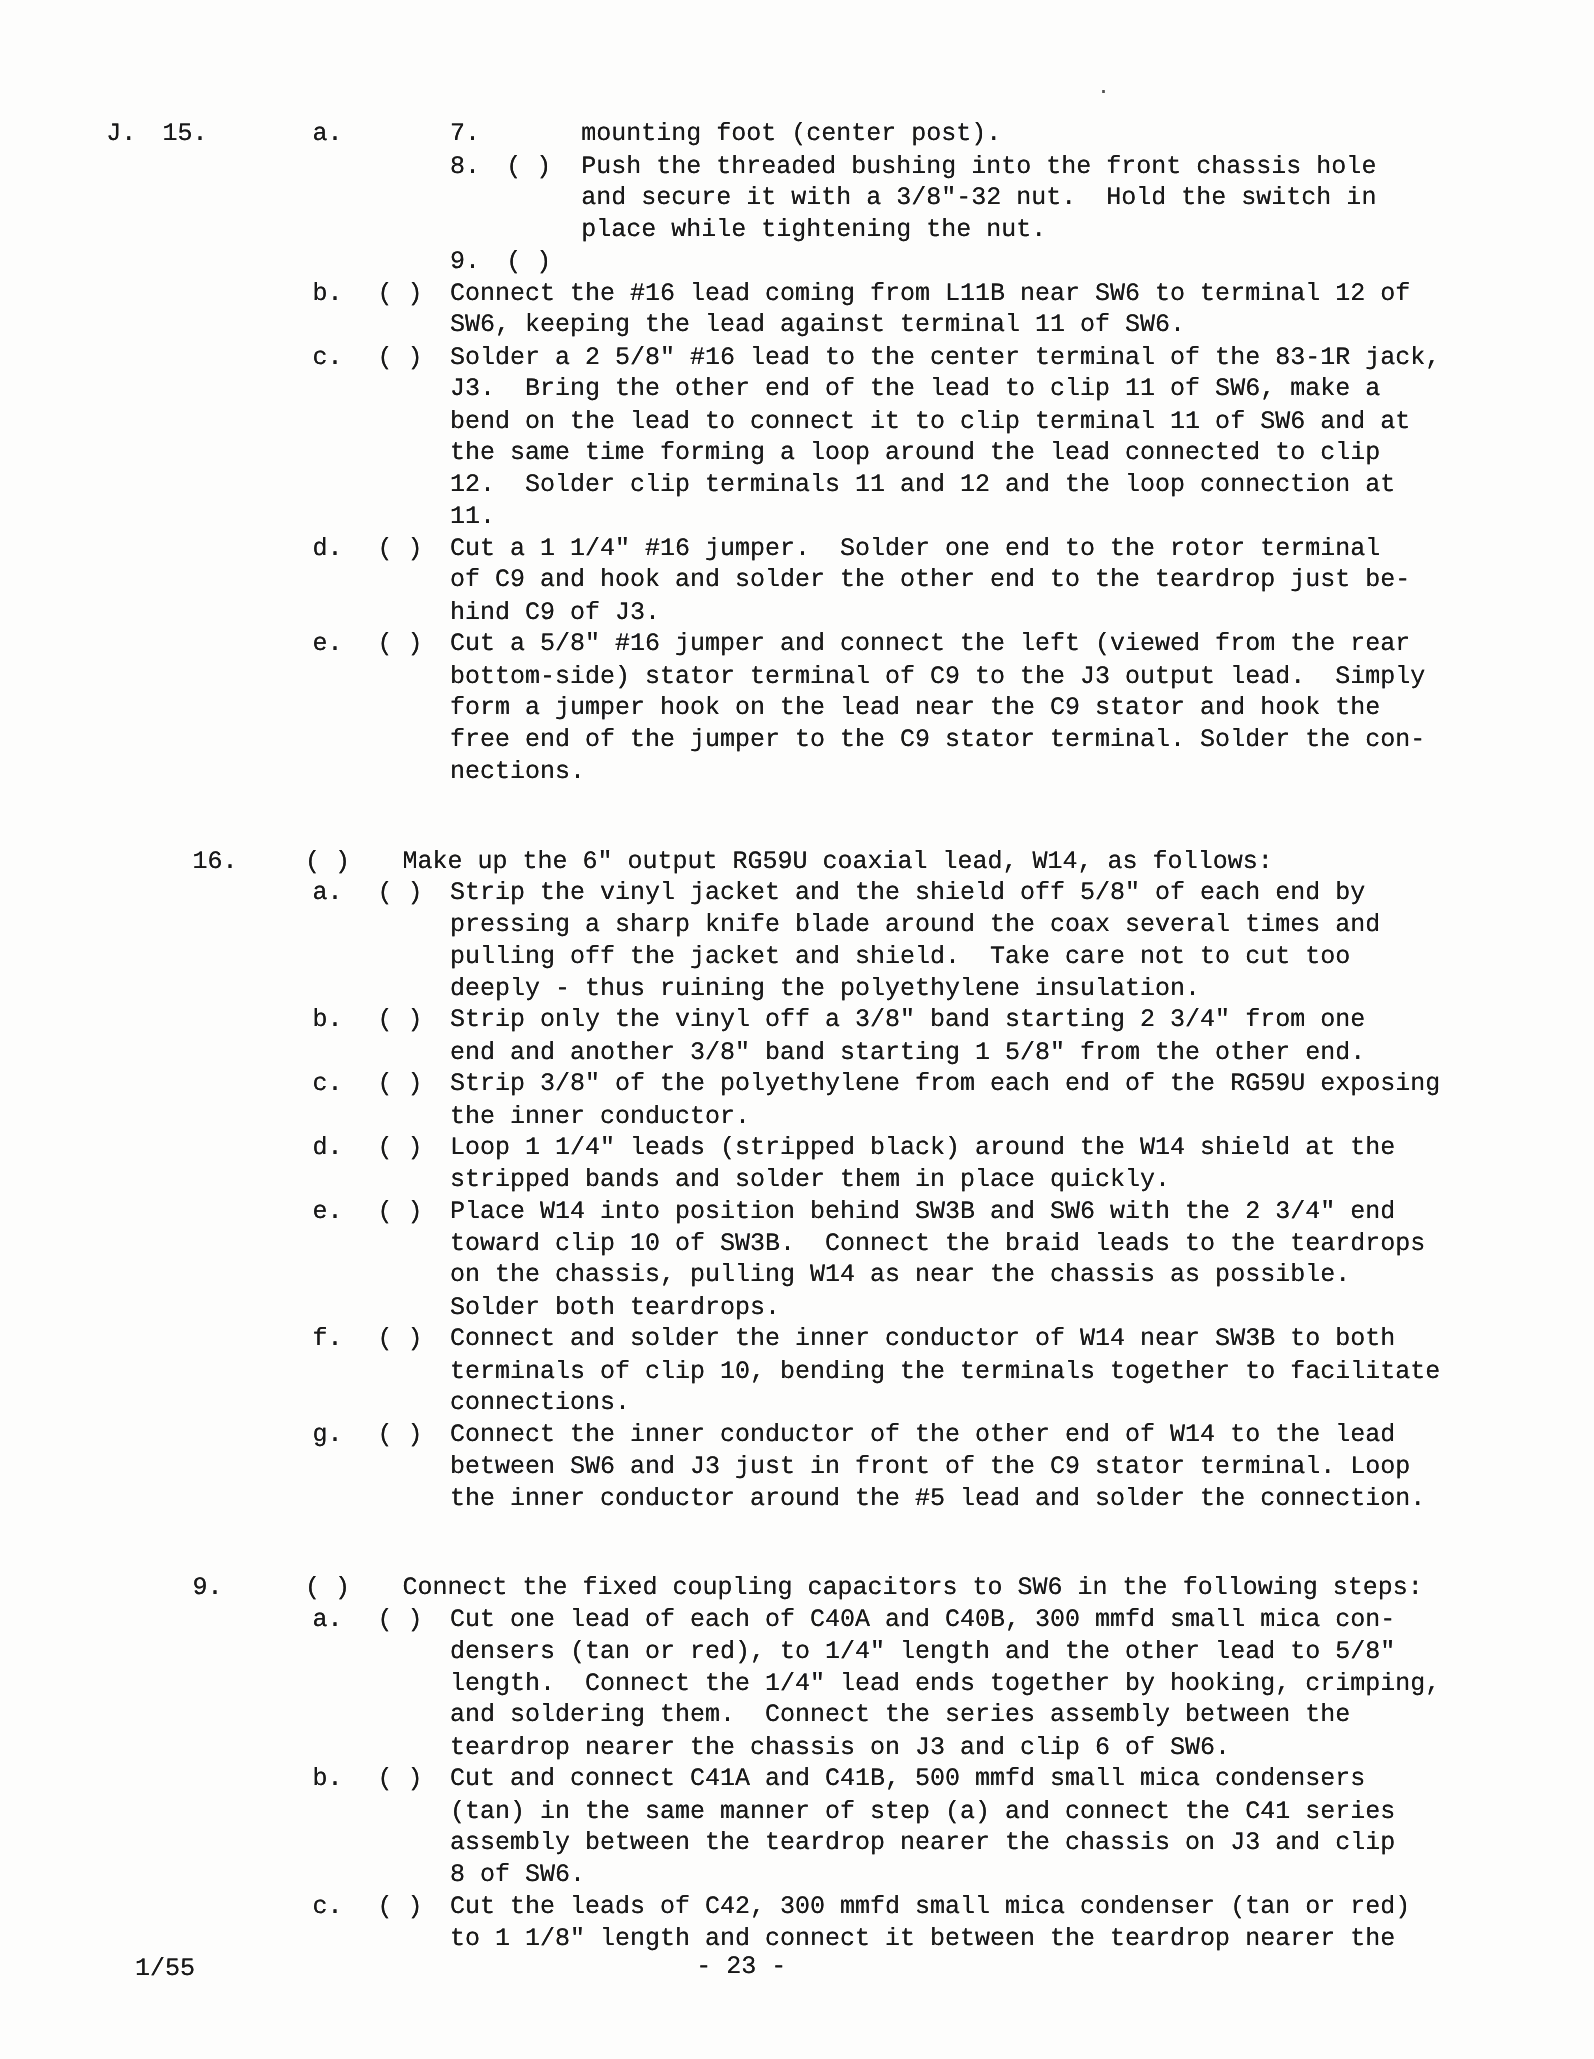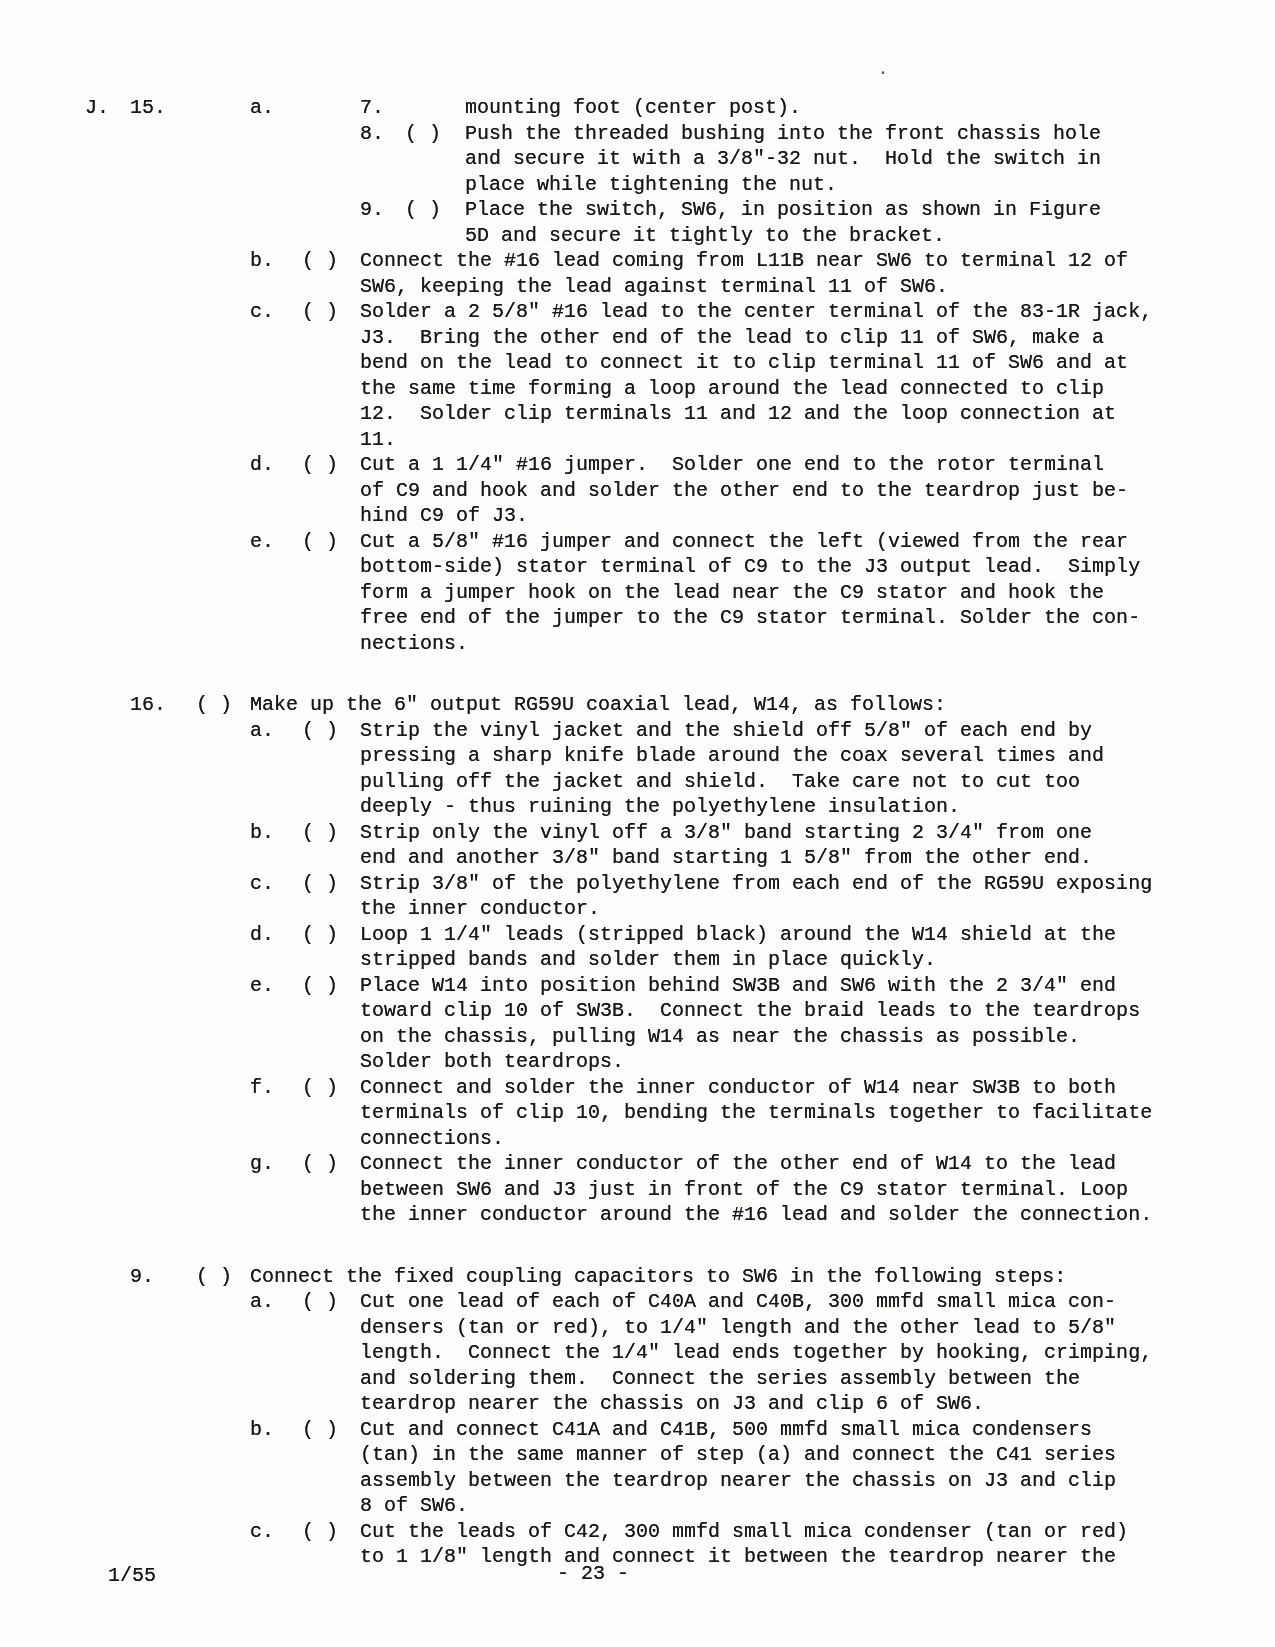--- a/index.html
+++ b/index.html
@@ -22,21 +22,21 @@
   .content{
     position:absolute;
     left:85px;
     top:95px;
     width:1085px;
   }
   .row{
     display:grid;
     grid-template-columns:45px 66px 54px 52px 58px 45px 60px 1fr;
   }
-  .row.sect{margin-top:36px;}
+  .row.sect{margin-top:46px;gap:24px;}
   .cJ{grid-column:1;}
   .cN{grid-column:2;}
   .cNC{grid-column:3;}
   .cL{grid-column:4;}
   .cLC{grid-column:5;}
   .cD{grid-column:6;}
   .cDC{grid-column:7;}
   .tD{grid-column:8;white-space:pre-wrap;}
   .tL{grid-column:6 / 9;white-space:pre-wrap;}
   .tN{grid-column:4 / 9;white-space:pre-wrap;}
@@ -79,22 +79,20 @@
       <span class="cD">8.</span>
       <span class="cDC">( )</span>
       <span class="tD">Push the threaded bushing into the front chassis hole
 and secure it with a 3/8"-32 nut.  Hold the switch in
 place while tightening the nut.</span>
     </div>
 
     <div class="row">
       <span class="cD">9.</span>
       <span class="cDC">( )</span>
-      <span class="tD">Place the switch, SW6, in position as shown in Figure
-5D and secure it tightly to the bracket.</span>
     </div>
 
     <div class="row">
       <span class="cL">b.</span>
       <span class="cLC">( )</span>
       <span class="tL">Connect the #16 lead coming from L11B near SW6 to terminal 12 of
 SW6, keeping the lead against terminal 11 of SW6.</span>
     </div>
 
     <div class="row">
@@ -177,21 +175,21 @@
       <span class="tL">Connect and solder the inner conductor of W14 near SW3B to both
 terminals of clip 10, bending the terminals together to facilitate
 connections.</span>
     </div>
 
     <div class="row">
       <span class="cL">g.</span>
       <span class="cLC">( )</span>
       <span class="tL">Connect the inner conductor of the other end of W14 to the lead
 between SW6 and J3 just in front of the C9 stator terminal. Loop
-the inner conductor around the #16 lead and solder the connection.</span>
+the inner conductor around the #5 lead and solder the connection.</span>
     </div>
 
     <div class="row sect">
       <span class="cN">9.</span>
       <span class="cNC">( )</span>
       <span class="tN">Connect the fixed coupling capacitors to SW6 in the following steps:</span>
     </div>
 
     <div class="row">
       <span class="cL">a.</span>

